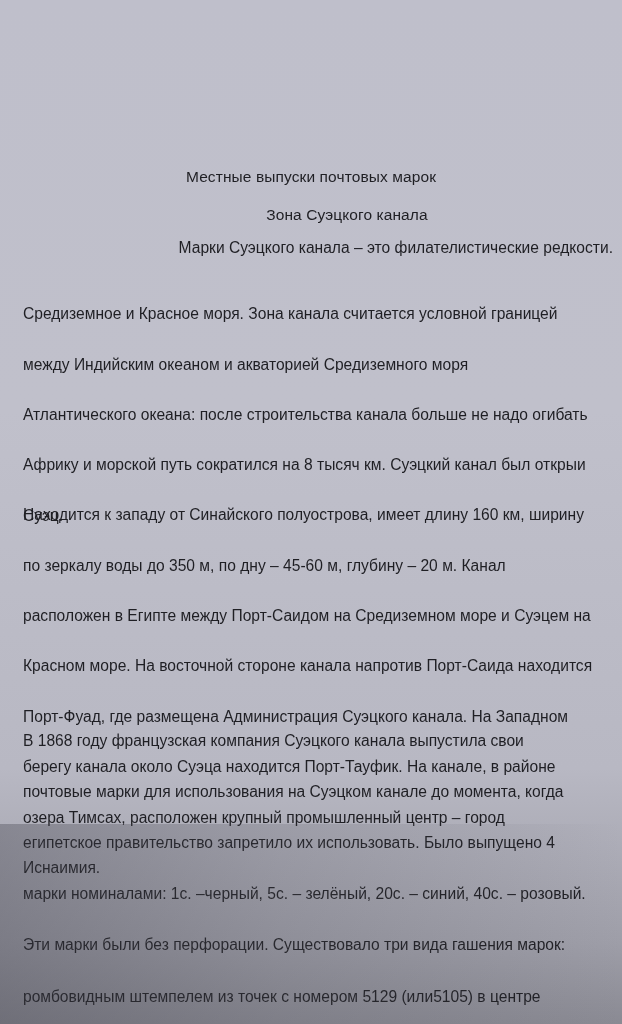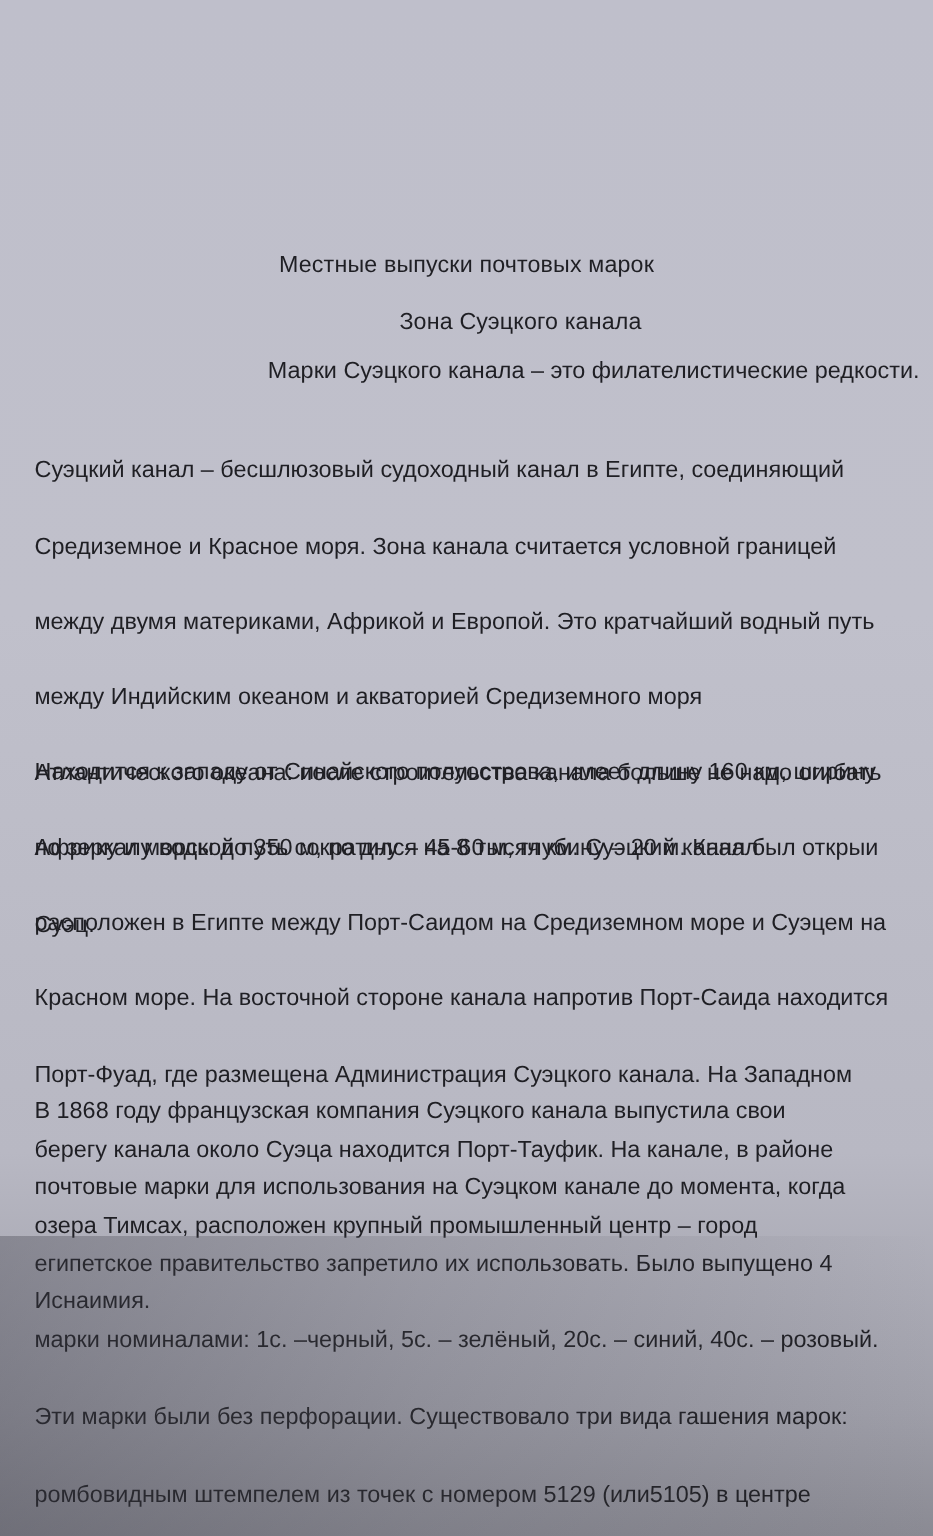--- a/index.html
+++ b/index.html
@@ -61,23 +61,21 @@
 </head>
 <body>
 
 <div class="page">
   <div class="title title-1">Местные выпуски почтовых марок</div>
   <div class="title title-2">Зона Суэцкого канала</div>
 
   <div class="para p-lead">Марки Суэцкого канала – это филателистические  редкости.</div>
 
   <div class="para p1">
-    <span class="line">Суэцкий канал – бесшлюзовый судоходный канал в Египте, соединяющий</span>
     <span class="line">Средиземное и Красное  моря. Зона канала считается условной границей</span>
-    <span class="line">между двумя материками, Африкой и Европой. Это кратчайший водный путь</span>
     <span class="line">между  Индийским океаном и акваторией Средиземного моря</span>
     <span class="line">Атлантического океана: после строительства канала больше не надо огибать</span>
     <span class="line">Африку и морской путь сократился на 8 тысяч км. Суэцкий канал был открыи</span>
     <span class="line">Суэц.</span>
   </div>
 
   <div class="para p2">
     <span class="line">Находится к западу от Синайского полуострова, имеет длину 160 км, ширину</span>
     <span class="line">по зеркалу воды до 350 м, по дну – 45-60 м, глубину – 20 м. Канал</span>
     <span class="line">расположен в Египте между Порт-Саидом на Средиземном море и Суэцем на</span>

